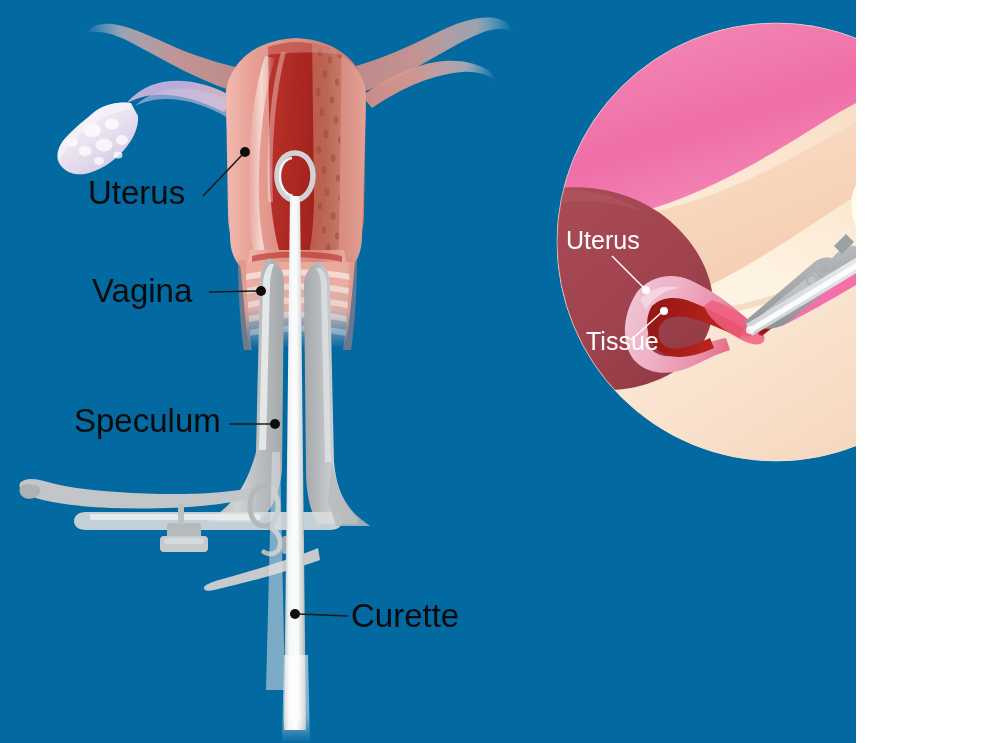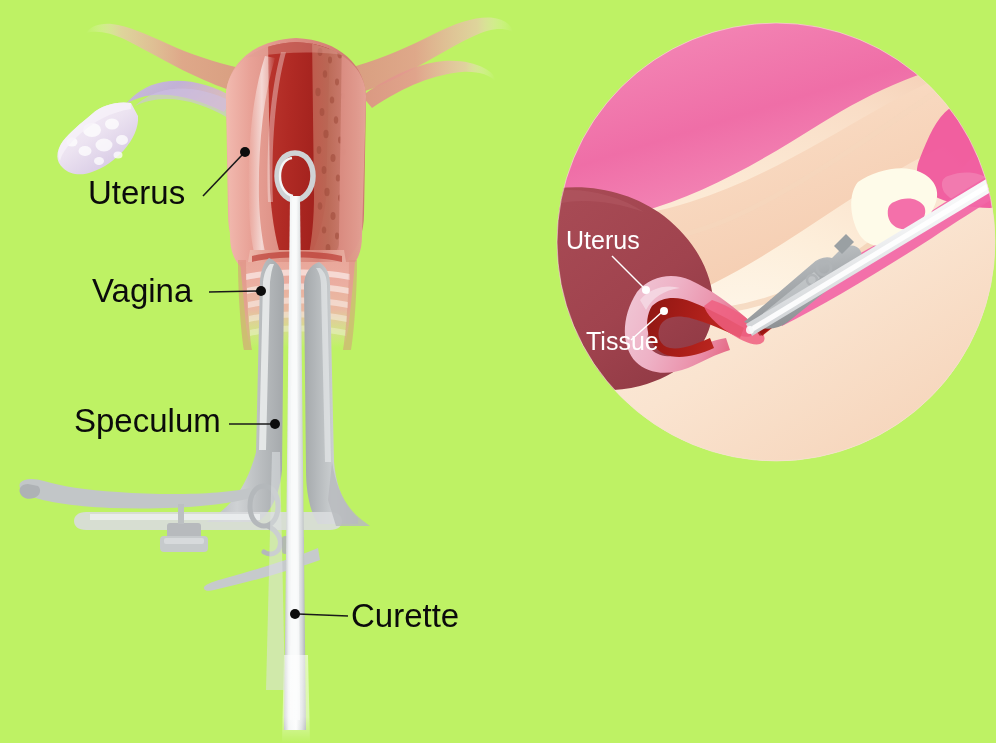--- a/index.html
+++ b/index.html
@@ -6,23 +6,23 @@
   html, body {
     margin: 0;
     padding: 0;
     background: #ffffff;
   }
   body {
     font-family: "Liberation Sans", sans-serif;
   }
   #figure-root {
     position: relative;
-    width: 996px;
+    width: 856px;
     height: 743px;
-    background: #bef264;
+    background: #0369a1;
     overflow: hidden;
   }
   #figure-root svg {
     display: block;
   }
   .label-main {
     font-family: "Liberation Sans", sans-serif;
     font-size: 33px;
     fill: #0b0b0b;
     dominant-baseline: alphabetic;

